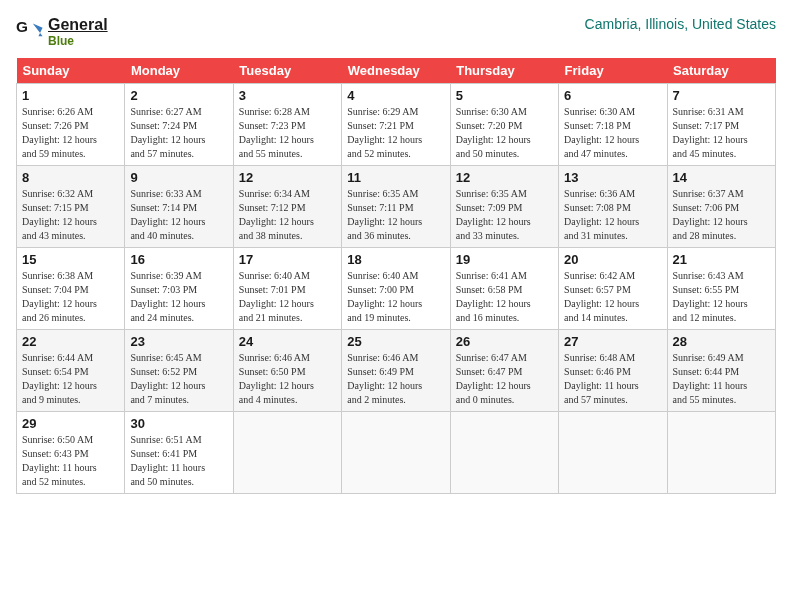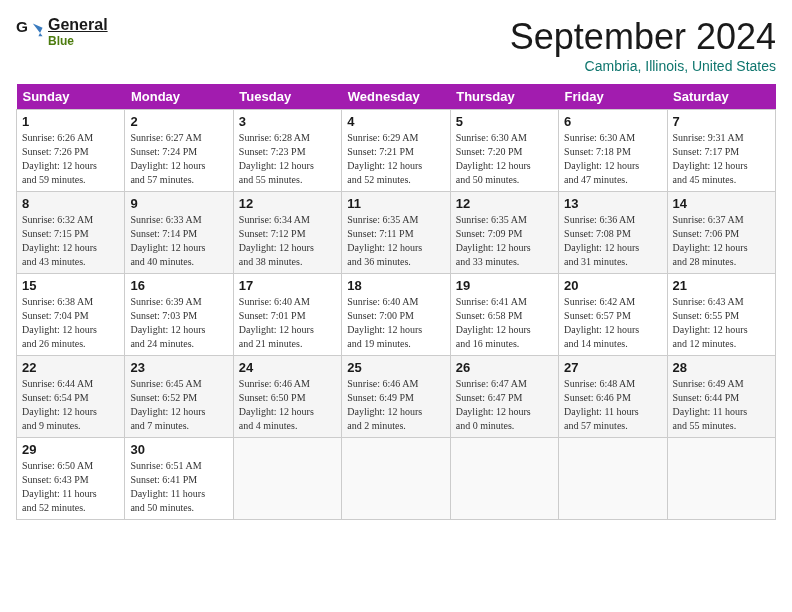--- a/index.html
+++ b/index.html
@@ -36,21 +36,21 @@
     .location-title {
       font-size: 14px;
       color: #0f766e;
     }
     table {
       width: 100%;
       border-collapse: collapse;
       font-size: 10.5px;
     }
     thead th {
-      background: #a21caf;
+      background: #ef4444;
       color: #fff;
       padding: 5px 6px;
       text-align: left;
       font-size: 13px;
       font-weight: bold;
     }
     tbody td {
       vertical-align: top;
       border: 1px solid #ccc;
       padding: 4px 5px;
@@ -86,21 +86,20 @@
     <svg class="logo-icon" viewBox="0 0 40 40">
       <text y="20" font-size="22" font-weight="bold" fill="#1a1a1a">G</text>
       <polygon points="24,8 38,14 32,26 38,26" fill="#3a7bbf"></polygon>
     </svg>
     <div>
       <div style="font-size:16px;font-weight:bold;color:#1a1a1a;text-decoration:underline;">General</div>
       <div style="font-size:12px;font-weight:bold;color:#4d7c0f;">Blue</div>
     </div>
   </div>
   <div class="title-area">
-    <div class="month-title">September 2024</div>
     <div class="location-title">Cambria, Illinois, United States</div>
   </div>
 </div>
 
 <table>
   <thead>
     <tr>
     <th>Sunday</th>
         <th>Monday</th>
         <th>Tuesday</th>
@@ -149,21 +148,21 @@
         </td>
         <td>
           <span class="day-num">6</span>
           <div class="day-info" style="white-space: pre-line;">Sunrise: 6:30 AM
 Sunset: 7:18 PM
 Daylight: 12 hours
 and 47 minutes.</div>
         </td>
         <td>
           <span class="day-num">7</span>
-          <div class="day-info" style="white-space: pre-line;">Sunrise: 9:31 AM
+          <div class="day-info" style="white-space: pre-line;">Sunrise: 6:31 AM
 Sunset: 7:17 PM
 Daylight: 12 hours
 and 45 minutes.</div>
         </td>
       </tr>
       <tr>
         <td>
           <span class="day-num">8</span>
           <div class="day-info" style="white-space: pre-line;">Sunrise: 6:32 AM
 Sunset: 7:15 PM

